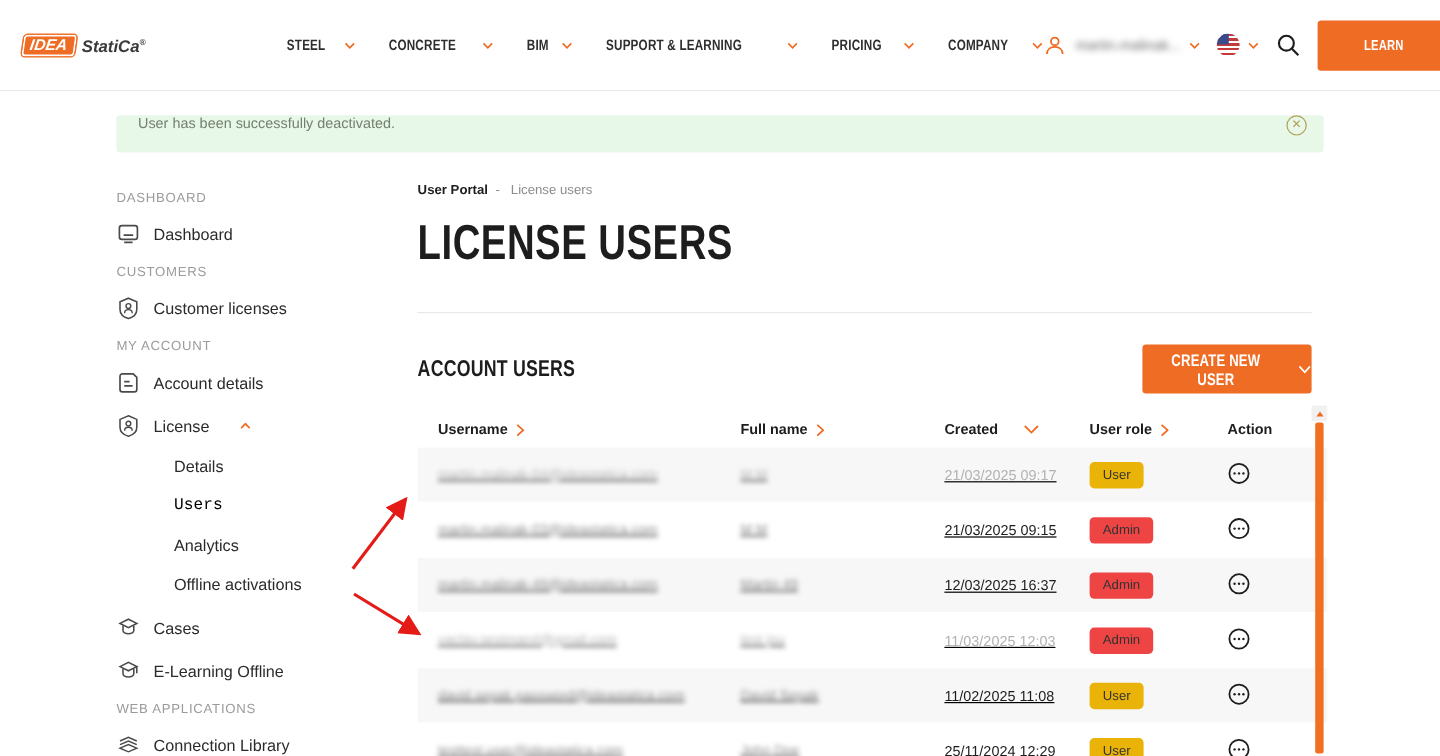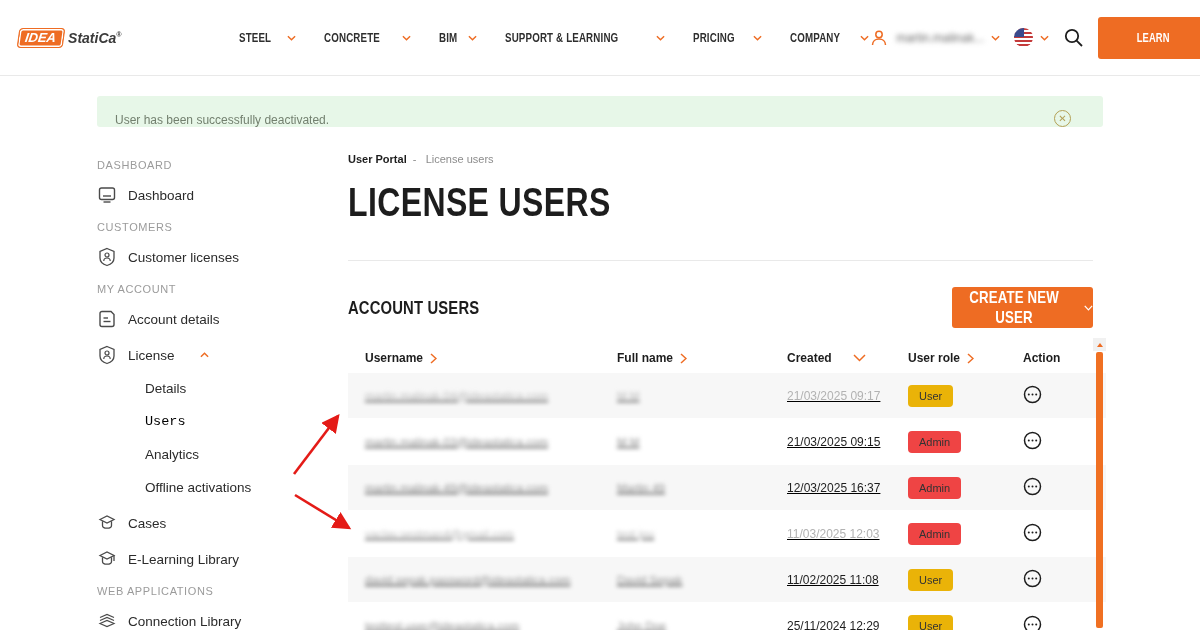--- a/index.html
+++ b/index.html
@@ -20,21 +20,21 @@
   .nav-right { margin-left:auto; display:flex; align-items:center; gap:14px; }
   .user-chip { display:flex; align-items:center; gap:7px; cursor:pointer; }
   .user-name { font-size:12px; color:#6a6a6a; filter:blur(2.5px); max-width:92px; overflow:hidden; white-space:nowrap; }
   .flag { width:19px; height:19px; border-radius:50%; background:repeating-linear-gradient(180deg,#c43a3a 0 2px,#fff 2px 4px); position:relative; overflow:hidden; }
   .flag:before { content:""; position:absolute; left:0; top:0; width:10px; height:9px; background:#3a4a8c; }
   .learn-btn { background:#ee6c23; color:#fff; border:none; width:110px; height:42px; border-radius:3px; font-size:12px; cursor:pointer; display:flex; align-items:center; justify-content:center; }
   .learn-btn .cond { transform-origin:center; }
 
   
   .page-wrap { position:relative; padding:20px 0 0 97px; width:1200px; }
-  .banner { width:1006px; height:31px; background:#e7f7e8; border-radius:3px; display:flex; align-items:flex-end; padding:0 32px 0 18px; }
+  .banner { width:1006px; height:31px; background:#e7f7e8; border-radius:3px; display:flex; align-items:flex-start; padding:0 14px 0 18px; }
   .banner-text { font-size:12px; color:#73806f; }
   .banner-close { margin-left:auto; width:17px; height:17px; border-radius:50%; border:1px solid #b3a055; color:#b3a055; font-size:10px; line-height:15px; text-align:center; cursor:pointer; background:transparent; }
 
   
   .cols { display:flex; margin-top:22px; }
   .sidebar { width:251px; flex:none; }
   .sec-header { font-size:11px; color:#9b9b9b; letter-spacing:.6px; margin:10px 0 14px 0; }
   .side-item { display:flex; align-items:center; gap:11px; margin:0 0 16px 0; cursor:pointer; }
   .side-item .slabel { font-size:13.5px; color:#2b2b2b; }
   .side-item svg { flex:none; }
@@ -43,21 +43,21 @@
   .lic-chev { margin-left:14px; }
 
   
   .main { flex:1; position:relative; padding-right:108px; }
   .breadcrumb { font-size:11px; color:#8c8c8c; margin-top:4px; }
   .breadcrumb .bc-root { color:#1d1d1d; font-weight:bold; }
   .page-title { font-size:41px; color:#1d1d1d; margin-top:14px; letter-spacing:.5px; }
   .divider { height:1px; background:#e9e9e9; margin:34px 0 0 0; width:745px; }
   .section-row { display:flex; align-items:center; margin-top:26px; width:745px; }
   .section-title { font-size:19px; color:#1d1d1d; }
-  .create-btn { margin-left:auto; background:#ee6c23; color:#fff; border:none; width:141px; height:41px; border-radius:3px; font-size:17px; cursor:pointer; display:flex; align-items:center; justify-content:flex-start; gap:8px; }
+  .create-btn { margin-left:auto; background:#ee6c23; color:#fff; border:none; width:141px; height:41px; border-radius:3px; font-size:14px; cursor:pointer; display:flex; align-items:center; justify-content:flex-start; gap:8px; }
   .create-btn .cond { transform-origin:center; }
 
   
   .table-wrap { position:relative; width:758px; margin-top:16px; }
   .thead { display:flex; height:28px; }
   .th { font-size:12px; font-weight:bold; color:#1d1d1d; display:flex; align-items:center; gap:7px; cursor:pointer; }
   .c-user { width:269px; padding-left:17px; }
   .c-name { width:170px; }
   .c-created { width:121px;gap:21px; }
   .c-role { width:115px; }
@@ -218,21 +218,21 @@
           <path d="M5.5 8.2 V12.5 C5.5 14 7.5 15.2 10 15.2 S14.5 14 14.5 12.5 V8.2" fill="none" stroke="#4a4a4a" stroke-width="1.3"></path>
         </svg>
         <span class="slabel">Cases</span>
       </div>
       <div class="side-item">
         <svg width="20" height="20" viewBox="0 0 20 20">
           <path d="M3 6.5 L10 3 L17 6.5 L10 10 Z" fill="none" stroke="#4a4a4a" stroke-width="1.3"></path>
           <path d="M5.5 8.2 V12.5 C5.5 14 7.5 15.2 10 15.2 S14.5 14 14.5 12.5 V8.2" fill="none" stroke="#4a4a4a" stroke-width="1.3"></path>
           <line x1="17" y1="6.5" x2="17" y2="12" stroke="#4a4a4a" stroke-width="1.3"></line>
         </svg>
-        <span class="slabel">E-Learning Library</span>
+        <span class="slabel">E-Learning Offline</span>
       </div>
 
       <div class="sec-header">WEB APPLICATIONS</div>
       <div class="side-item">
         <svg width="20" height="20" viewBox="0 0 20 20">
           <path d="M3 12.5 L10 9.5 L17 12.5 L10 15.5 Z" fill="none" stroke="#4a4a4a" stroke-width="1.2"></path>
           <path d="M3 9.5 L10 6.5 L17 9.5" fill="none" stroke="#4a4a4a" stroke-width="1.2"></path>
           <path d="M3 6.5 L10 3.5 L17 6.5" fill="none" stroke="#4a4a4a" stroke-width="1.2"></path>
         </svg>
         <span class="slabel">Connection Library</span>

